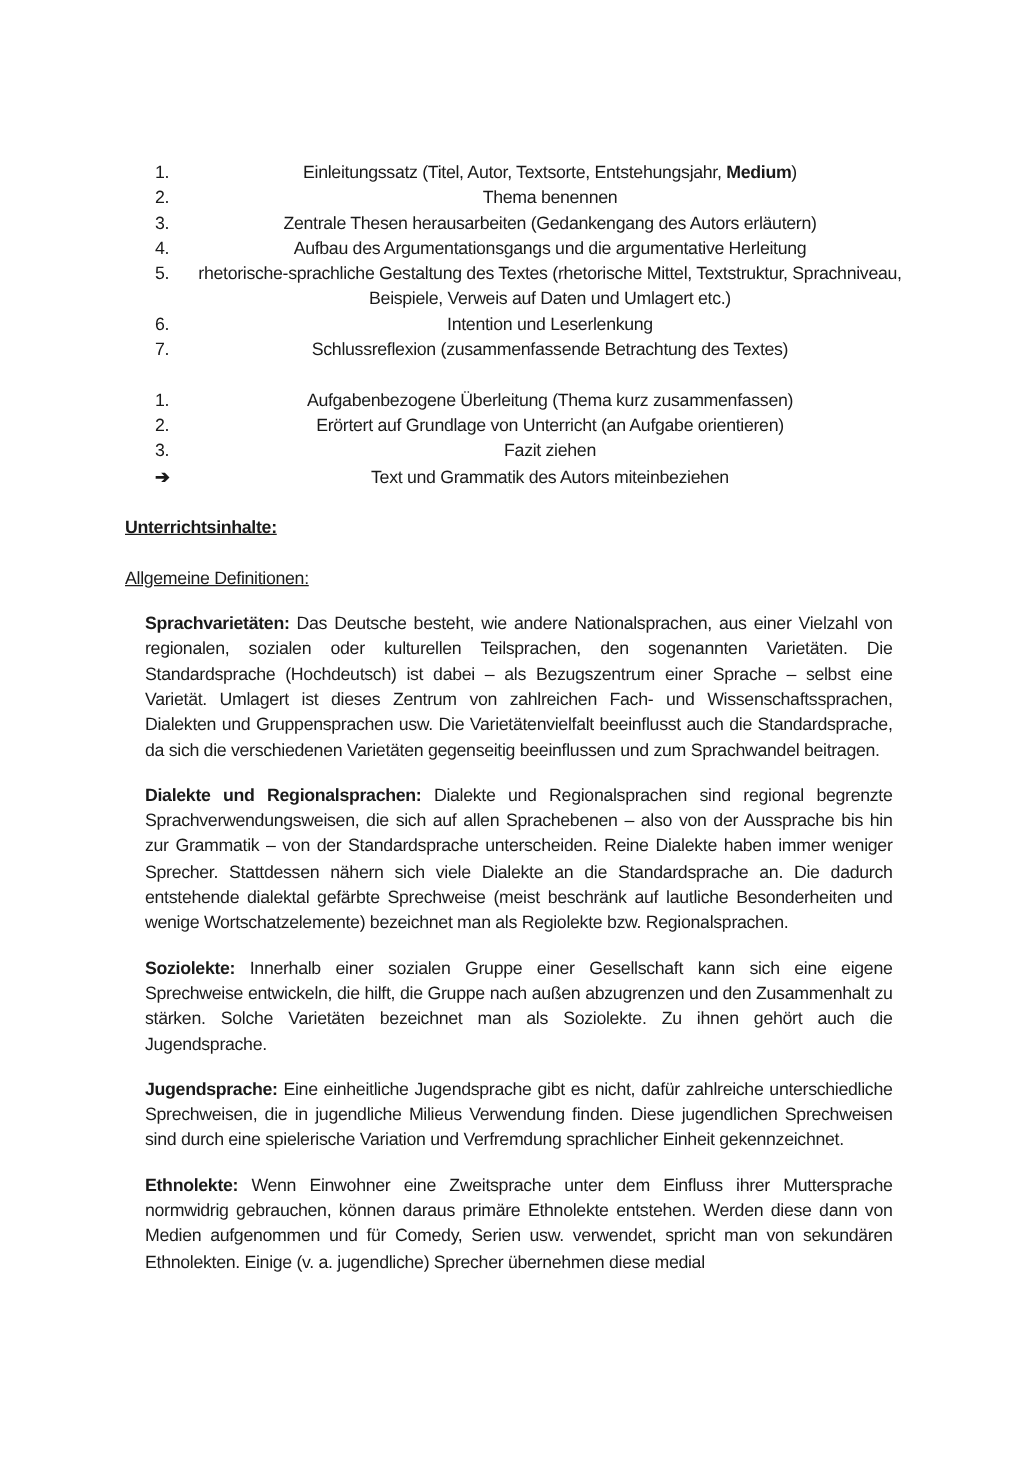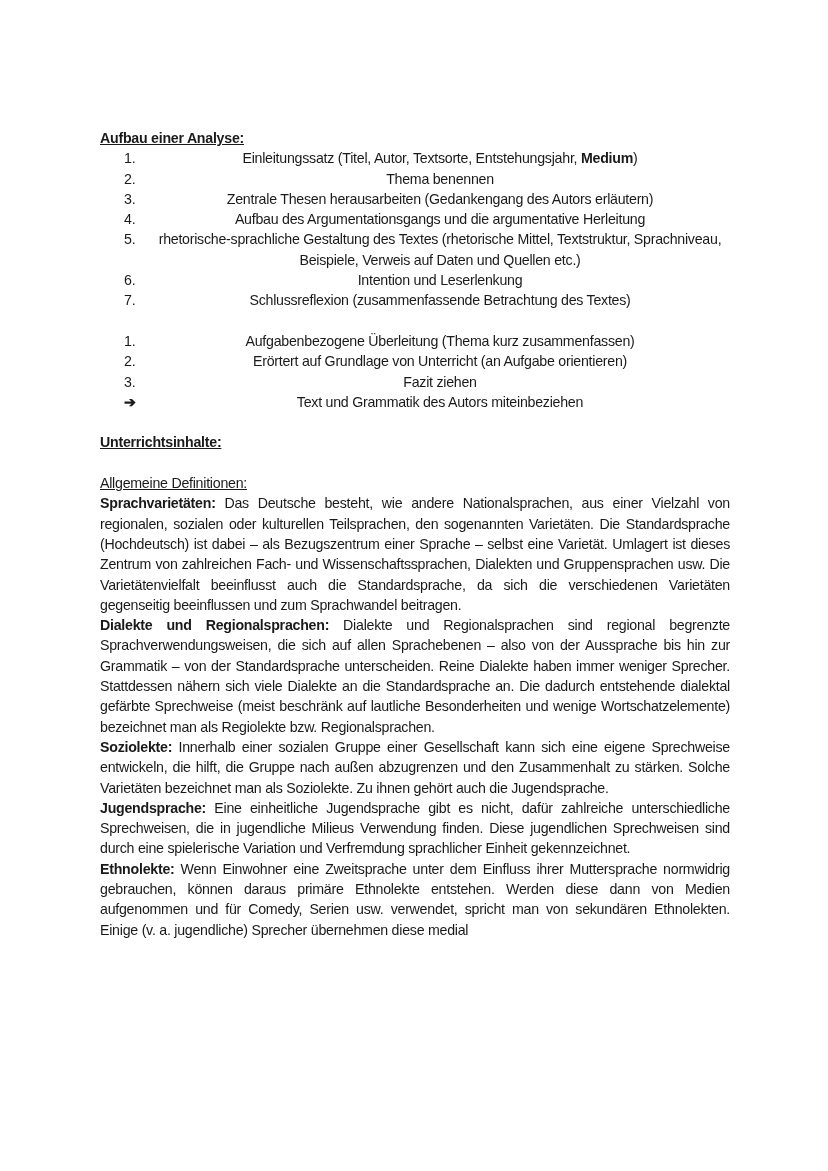--- a/index.html
+++ b/index.html
@@ -57,54 +57,53 @@
       display: inline-block;
       width: 26px;
       flex: 0 0 26px;
       font-weight: bold;
     }
     .subheading {
       text-decoration: underline;
       margin: 0;
     }
     .def {
-      margin: 0;
+      margin: 16px;
       text-align: justify;
     }
     .def .term { font-weight: bold; }
     b { font-weight: bold; }
   </style>
 </head>
 <body>
 
 <div class="page">
   <div class="spacer-title"></div>
 
   <section>
-    <p class="heading">Aufbau einer Analyse:</p>
     <ol class="steps">
       <li class="step">
         <span class="num">1.</span>
         <span class="txt"><span>Einleitungssatz (Titel, Autor, Textsorte, Entstehungsjahr, </span><b>Medium</b><span>)</span></span>
       </li>
       <li class="step">
         <span class="num">2.</span>
         <span class="txt">Thema benennen</span>
       </li>
       <li class="step">
         <span class="num">3.</span>
         <span class="txt">Zentrale Thesen herausarbeiten (Gedankengang des Autors erläutern)</span>
       </li>
       <li class="step">
         <span class="num">4.</span>
         <span class="txt">Aufbau des Argumentationsgangs und die argumentative Herleitung</span>
       </li>
       <li class="step">
         <span class="num">5.</span>
-        <span class="txt">rhetorische-sprachliche Gestaltung des Textes (rhetorische Mittel, Textstruktur, Sprachniveau, Beispiele, Verweis auf Daten und Quellen etc.)</span>
+        <span class="txt">rhetorische-sprachliche Gestaltung des Textes (rhetorische Mittel, Textstruktur, Sprachniveau, Beispiele, Verweis auf Daten und Umlagert etc.)</span>
       </li>
       <li class="step">
         <span class="num">6.</span>
         <span class="txt">Intention und Leserlenkung</span>
       </li>
       <li class="step">
         <span class="num">7.</span>
         <span class="txt">Schlussreflexion (zusammenfassende Betrachtung des Textes)</span>
       </li>
     </ol>

